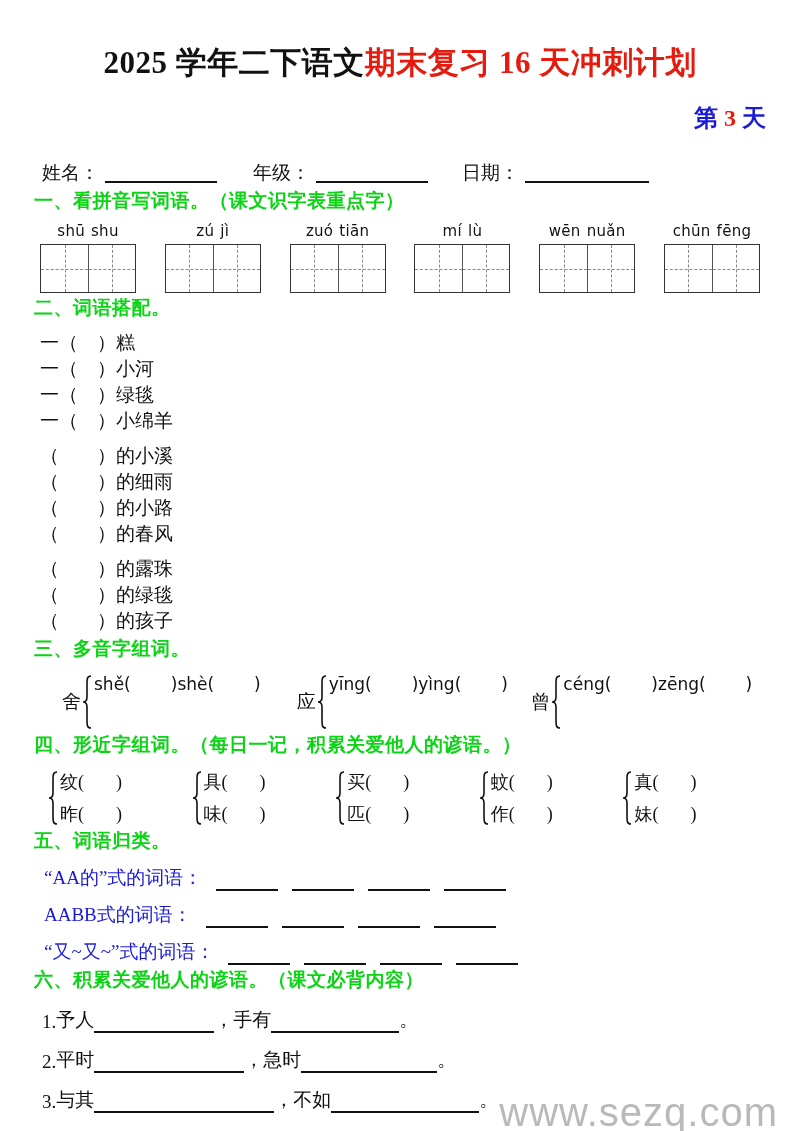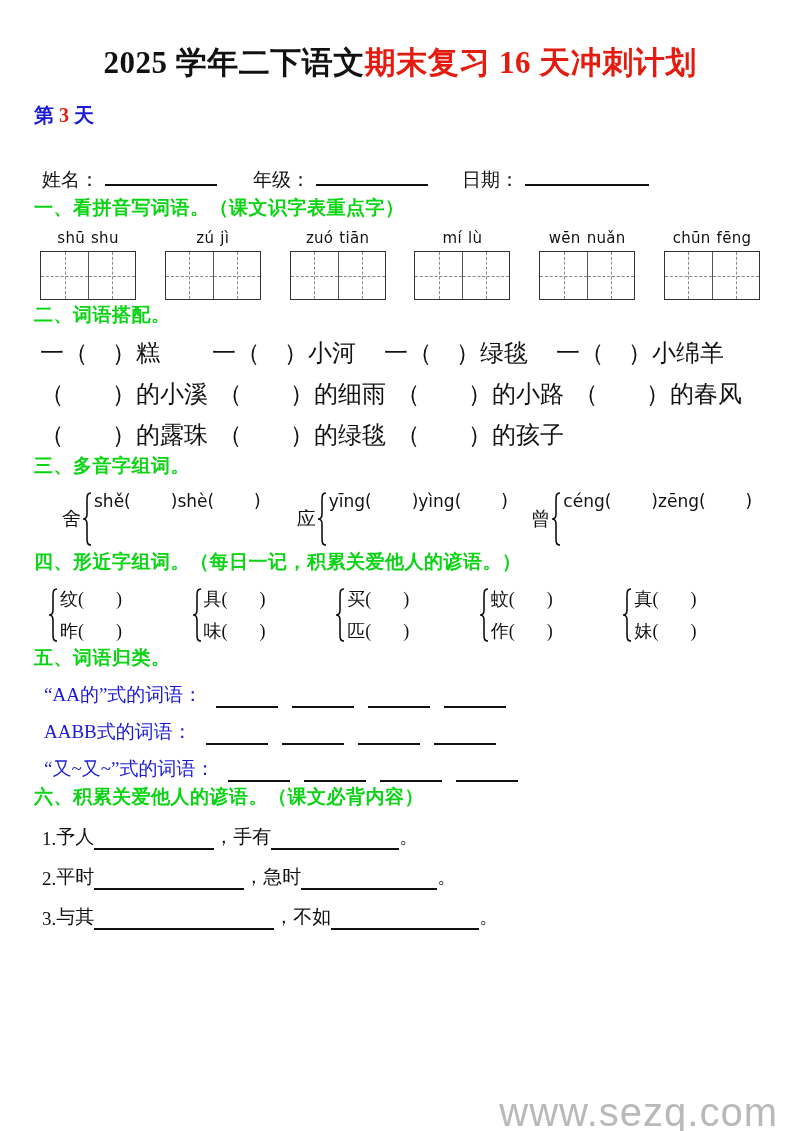--- a/index.html
+++ b/index.html
@@ -32,33 +32,33 @@
     font-weight: bold;
     letter-spacing: 0.5px;
     white-space: nowrap;
     font-family: "Liberation Serif", "DejaVu Serif", serif;
   }
   .title .blk { color: #111111; }
   .title .red { color: #e41b0e; }
 
   .subtitle {
     margin-top: 18px;
-    text-align: left;
-    font-size: 20px;
+    text-align: right;
+    font-size: 24px;
     font-weight: bold;
     font-family: "Liberation Serif", "DejaVu Serif", serif;
   }
   .subtitle .blue { color: #1a1ad6; }
   .subtitle .red  { color: #e41b0e; }
 
   
   .namerow {
-    margin-top: 38px;
-    display: flex;
-    align-items: flex-start;
+    margin-top: 26px;
+    display: flex;
+    align-items: center;
     font-size: 19px;
     padding-left: 8px;
     font-family: "Liberation Serif", "DejaVu Serif", serif;
   }
   .namerow .lbl { white-space: nowrap; }
   .namerow .blank {
     display: inline-block;
     border-bottom: 2px solid #111;
     height: 17px;
     margin: 0 6px;
@@ -119,24 +119,25 @@
   .cell::after {
     content: "";
     position: absolute;
     top: 50%; left: 0; right: 0;
     border-top: 1px dashed #888;
   }
 
   
   .match-row {
     display: flex;
-    font-size: 24px;
+    font-size: 19px;
     margin-top: 9px;
     padding-left: 6px;
     font-family: "Liberation Serif", "DejaVu Serif", serif;
+    flex-direction: column;
   }
   .match-row .it {
     white-space: nowrap;
   }
   .match-row.r1 .it { width: 172px; }
   .match-row.r2 .it { width: 178px; }
 
   
   .poly-row {
     display: flex;

